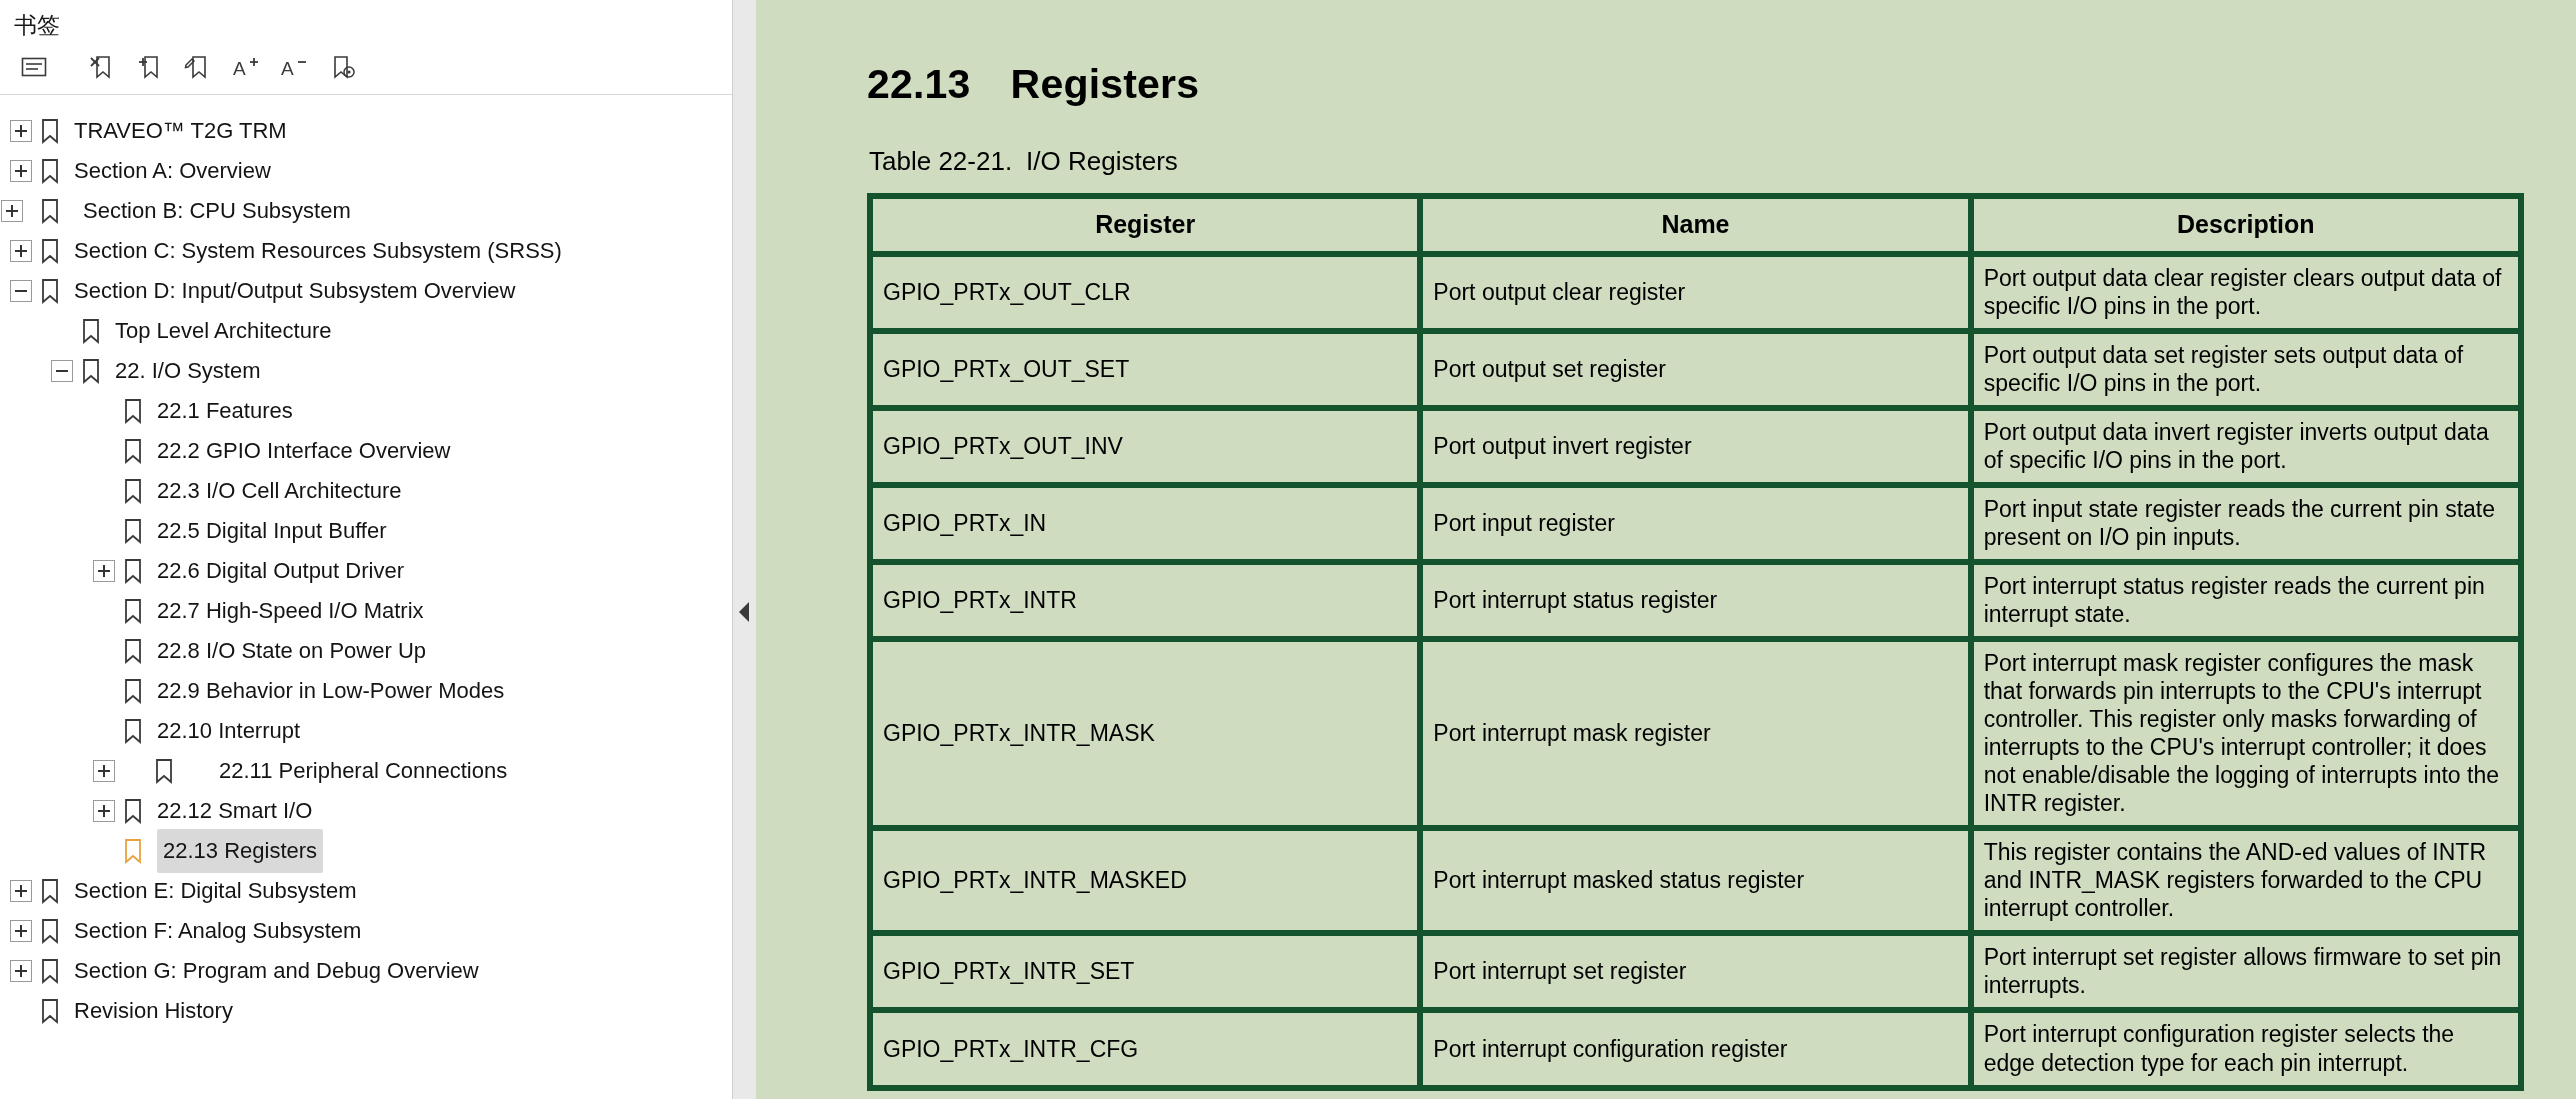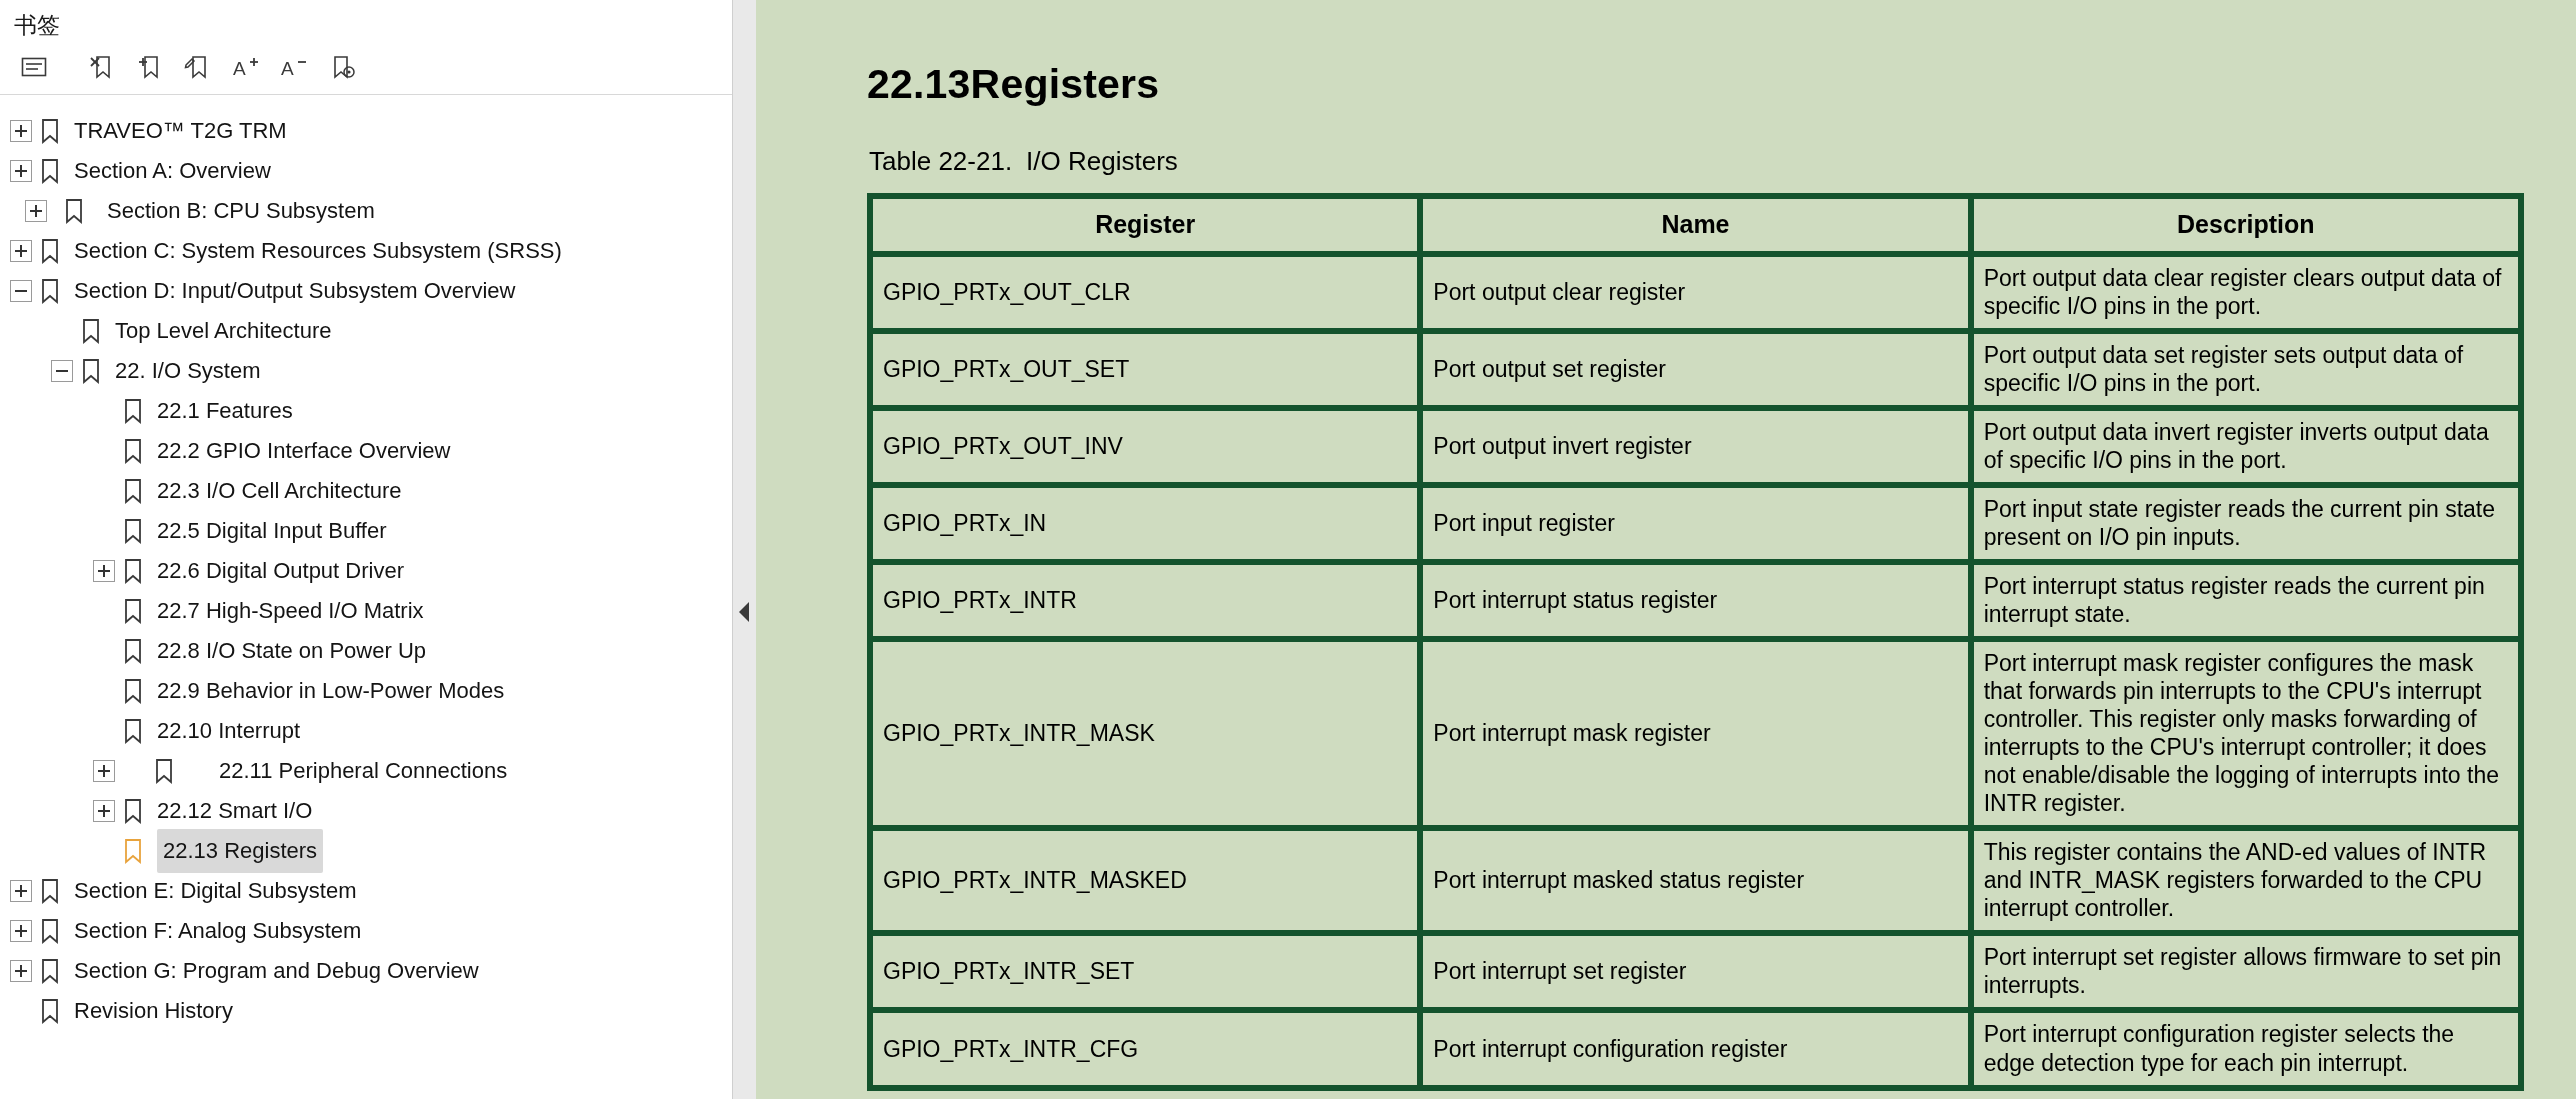--- a/index.html
+++ b/index.html
@@ -125,21 +125,21 @@
     padding: 45px 40px 0 111px;
   }
   h1.doc-h1 {
     font-family: "Liberation Sans", sans-serif;
     font-size: 41px;
     font-weight: bold;
     color: #000;
     margin: 16px 0 38px 0;
     letter-spacing: 0.2px;
   }
-  h1.doc-h1 .num { }
+  h1.doc-h1 .num { margin-right: 40px; }
   .table-caption {
     font-size: 26px;
     color: #000;
     margin: 0 0 16px 2px;
   }
   .table-caption .capnum { margin-right: 14px; }
 
   table.reg {
     border-collapse: collapse;
     width: 1657px;
@@ -236,21 +236,21 @@
         </div>
         <div class="bm-row" style="padding-left: 10px;">
           <span class="expander plus"></span>
           <span class="bm-icon">
             <svg width="20" height="26" viewBox="0 0 20 26">
               <path d="M3 2 H17 V24 L10 18 L3 24 Z" fill="none" stroke="#3a3a3a" stroke-width="1.8"></path>
             </svg>
           </span>
           <span class="bm-label">Section A: Overview</span>
         </div>
-        <div class="bm-row" style="padding-left: 25px; gap: 9px;">
+        <div class="bm-row" style="padding-left: 1px; gap: 9px;">
           <span class="expander plus"></span>
           <span class="bm-icon">
             <svg width="20" height="26" viewBox="0 0 20 26">
               <path d="M3 2 H17 V24 L10 18 L3 24 Z" fill="none" stroke="#3a3a3a" stroke-width="1.8"></path>
             </svg>
           </span>
           <span class="bm-label">Section B: CPU Subsystem</span>
         </div>
         <div class="bm-row" style="padding-left: 10px;">
           <span class="expander plus"></span>

